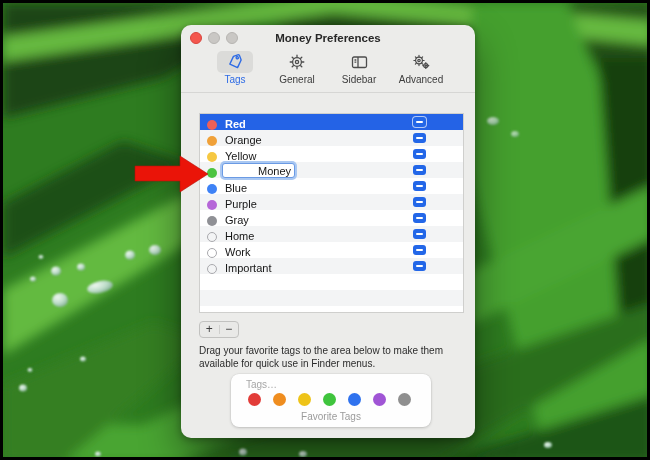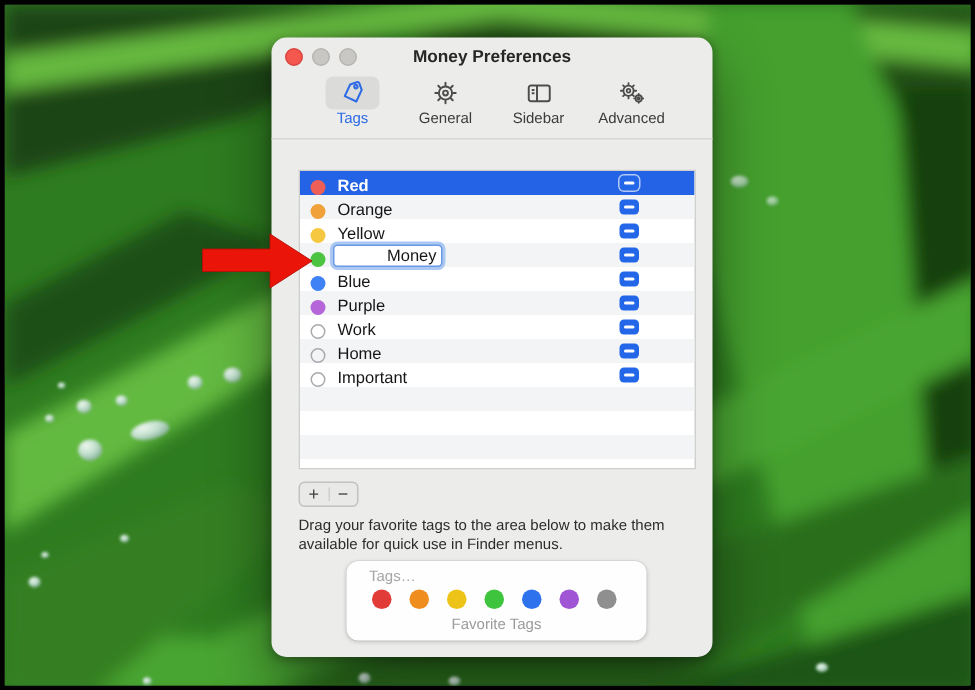--- a/index.html
+++ b/index.html
@@ -237,29 +237,36 @@
           </span>
         </div>
         <div class="row">
           <span class="dot" style="background: rgb(181, 102, 216);"></span>
           <span class="tag-label">Purple</span>
           <span class="badge">
             <span class="bar"></span>
           </span>
         </div>
         <div class="row">
+          <span class="dot" style="background: rgb(143, 144, 149);"></span>
+          <span class="tag-label">Gray</span>
+          <span class="badge">
+            <span class="bar"></span>
+          </span>
+        </div>
+        <div class="row">
+          <span class="dot empty"></span>
+          <span class="tag-label">Home</span>
+          <span class="badge">
+            <span class="bar"></span>
+          </span>
+        </div>
+        <div class="row">
           <span class="dot empty"></span>
           <span class="tag-label">Work</span>
-          <span class="badge">
-            <span class="bar"></span>
-          </span>
-        </div>
-        <div class="row">
-          <span class="dot empty"></span>
-          <span class="tag-label">Home</span>
           <span class="badge">
             <span class="bar"></span>
           </span>
         </div>
         <div class="row">
           <span class="dot empty"></span>
           <span class="tag-label">Important</span>
           <span class="badge">
             <span class="bar"></span>
           </span>

